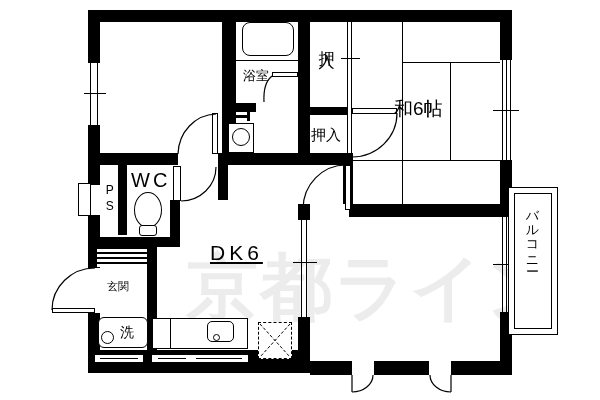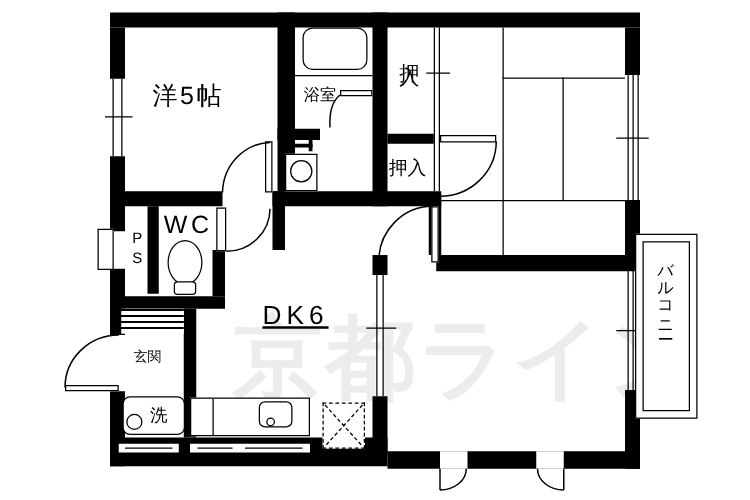--- a/index.html
+++ b/index.html
@@ -116,24 +116,24 @@
     <path d="M346,165 A43,44 0 0 0 303,209" fill="none" stroke="#000" stroke-width="1.2"></path>
     <path d="M52,310 A43,42 0 0 1 95,268" fill="none" stroke="#000" stroke-width="1.2"></path>
     <path d="M352,392 A21,17 0 0 0 373,375" fill="none" stroke="#000" stroke-width="1.2"></path>
     <line x1="352" y1="375" x2="352" y2="392" stroke="#000" stroke-width="1.2"></line>
     <path d="M451,392 A21,17 0 0 1 430,375" fill="none" stroke="#000" stroke-width="1.2"></path>
     <line x1="451" y1="375" x2="451" y2="392" stroke="#000" stroke-width="1.2"></line>
     <line x1="260" y1="324" x2="290" y2="357" stroke="#000" stroke-width="1" stroke-dasharray="3,2"></line>
     <line x1="290" y1="324" x2="260" y2="357" stroke="#000" stroke-width="1" stroke-dasharray="3,2"></line>
   </svg>
 
-  <div class="lab" style="left:122px;top:66px;font-size:20px;letter-spacing:2px;">洋5帖</div>
   <div class="lab" style="left:243px;top:69px;font-size:13px;">浴室</div>
   <div class="lab vert" style="left:317px;top:38px;font-size:16px;">押入</div>
   <div class="lab" style="left:311px;top:126px;font-size:15px;">押入</div>
+  <div class="lab" style="left:394px;top:98px;font-size:19px;">和6帖</div>
   <div class="lab" style="left:131px;top:169px;font-size:20px;letter-spacing:3px;">WC</div>
   <div class="lab vert" style="left:102px;top:183px;font-size:12px;">PS</div>
   <div class="lab" style="left:210px;top:241px;font-size:21px;letter-spacing:4px;text-decoration:underline;">DK6</div>
   <div class="lab" style="left:107px;top:280px;font-size:11px;">玄関</div>
   <div class="lab" style="left:120px;top:324px;font-size:14px;">洗</div>
   <div class="lab vert" style="left:524px;top:201px;font-size:13px;letter-spacing:1px;">バルコニー</div>
 
 </div>
 
 </body></html>

